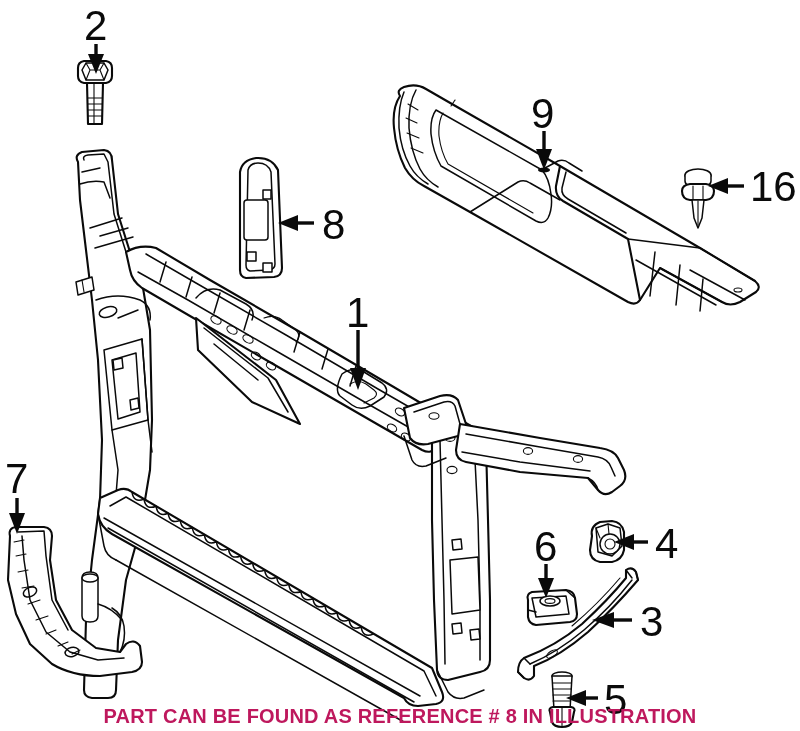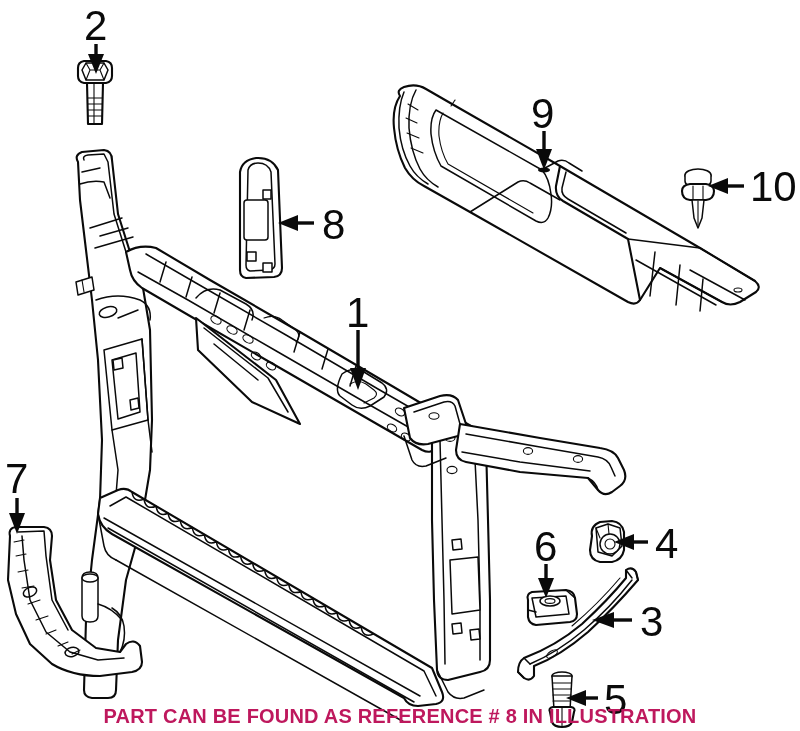--- a/index.html
+++ b/index.html
@@ -366,17 +366,17 @@
 
   <div class="callout-num" style="left:346px; top:292px; font-size:42px;">1</div>
   <div class="callout-num" style="left:84px; top:5px; font-size:42px;">2</div>
   <div class="callout-num" style="left:640px; top:601px; font-size:42px;">3</div>
   <div class="callout-num" style="left:655px; top:523px; font-size:42px;">4</div>
   <div class="callout-num" style="left:604px; top:679px; font-size:42px;">5</div>
   <div class="callout-num" style="left:534px; top:526px; font-size:42px;">6</div>
   <div class="callout-num" style="left:5px; top:458px; font-size:42px;">7</div>
   <div class="callout-num" style="left:322px; top:204px; font-size:42px;">8</div>
   <div class="callout-num" style="left:531px; top:93px; font-size:42px;">9</div>
-  <div class="callout-num" style="left:750px; top:166px; font-size:42px;">10</div>
+  <div class="callout-num" style="left:750px; top:166px; font-size:42px;">16</div>
 
   <div id="footer-note" style="top:705px; font-size:20px; color:#be185d;">PART CAN BE FOUND AS REFERENCE # 8 IN ILLUSTRATION</div>
 
 </div>
 
 </body></html>

